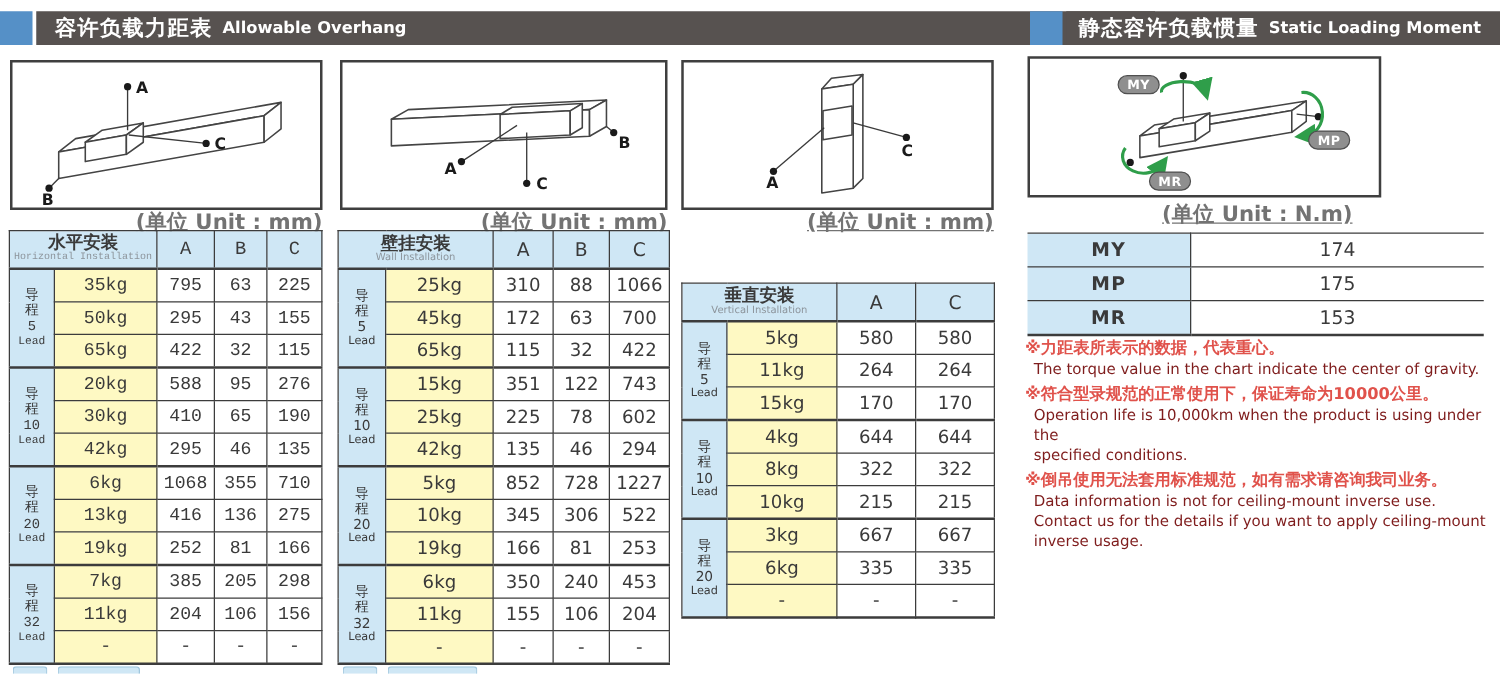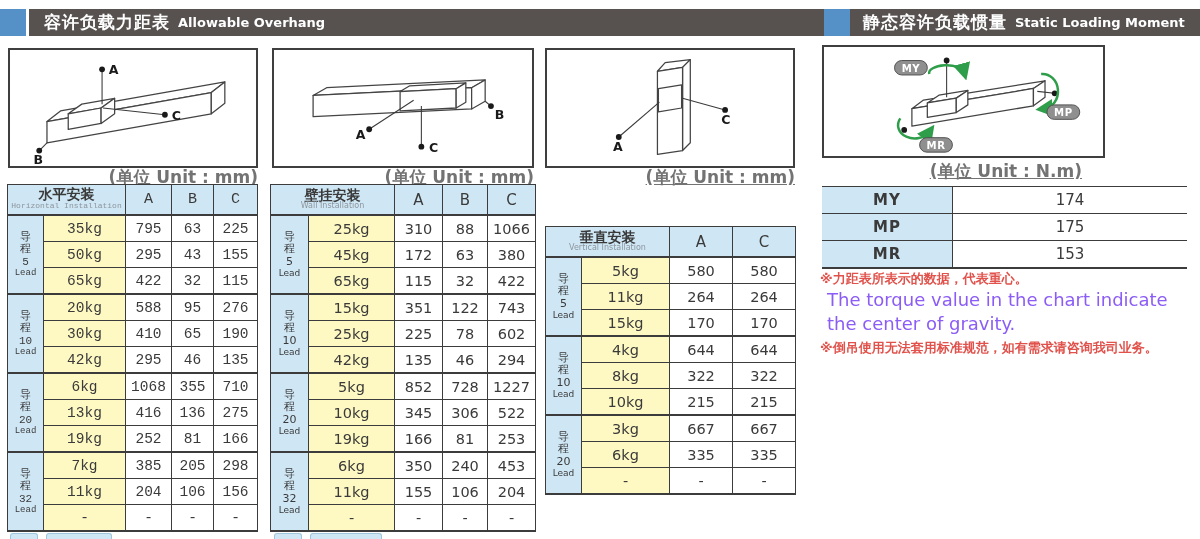--- a/index.html
+++ b/index.html
@@ -46,21 +46,21 @@
   
   .mt{position:absolute;left:822px;top:186px;border-collapse:collapse;}
   .mt td{height:24px;text-align:center;font-size:15px;color:#3a3a3a;border-top:1px solid #3c3c3c;}
   .mt tr:last-child td{border-bottom:2px solid #3c3c3c;}
   .mt .lbl{background:#cfe7f5;width:128px;border-right:1px solid #3c3c3c;font-weight:bold;letter-spacing:1px;}
   .mt .val{width:232px;}
 
   
   .notes{position:absolute;left:820px;top:270px;width:380px;}
   .note .cn{color:#e0524b;font-size:13px;font-weight:bold;line-height:1.4;}
-  .note .en{color:#8b5cf6;font-size:18px;line-height:1.32;white-space:pre-line;margin:0 0 3px 7px;}
+  .note .en{color:#7f1d1d;font-size:12px;line-height:1.32;white-space:pre-line;margin:0 0 3px 7px;}
 
   
   .stub{position:absolute;top:533px;height:6px;background:#cfe7f5;border:1px solid #9fc6dd;border-bottom:none;border-radius:3px 3px 0 0;}
 </style>
 </head>
 <body>
 
 <div id="page">
 
   <div class="sec-head" style="left:0;width:924px;">
@@ -319,21 +319,21 @@
             </td>
             <td class="kg-cell">25kg</td>
             <td class="val-cell">310</td>
             <td class="val-cell">88</td>
             <td class="val-cell">1066</td>
           </tr>
           <tr>
             <td class="kg-cell">45kg</td>
             <td class="val-cell">172</td>
             <td class="val-cell">63</td>
-            <td class="val-cell">380</td>
+            <td class="val-cell">700</td>
           </tr>
           <tr>
             <td class="kg-cell">65kg</td>
             <td class="val-cell">115</td>
             <td class="val-cell">32</td>
             <td class="val-cell">422</td>
           </tr>
           <tr class="group-start">
             <td class="lead-cell" rowspan="3">
               <div>导</div>
@@ -511,21 +511,29 @@
       </tr>
     </tbody>
   </table>
 
   <div class="notes">
     <div class="note">
       <div class="cn">※力距表所表示的数据，代表重心。</div>
       <div class="en">The torque value in the chart indicate the center of gravity.</div>
     </div>
     <div class="note">
+      <div class="cn">※符合型录规范的正常使用下，保证寿命为10000公里。</div>
+      <div class="en">Operation life is 10,000km when the product is using under the
+specified conditions.</div>
+    </div>
+    <div class="note">
       <div class="cn">※倒吊使用无法套用标准规范，如有需求请咨询我司业务。</div>
+      <div class="en">Data information is not for ceiling-mount inverse use.
+Contact us for the details if you want to apply ceiling-mount
+inverse usage.</div>
     </div>
   </div>
 
   <div class="stub" style="left:10px;width:26px;"></div>
   <div class="stub" style="left:46px;width:64px;"></div>
   <div class="stub" style="left:274px;width:26px;"></div>
   <div class="stub" style="left:310px;width:70px;"></div>
 
 </div>
 

